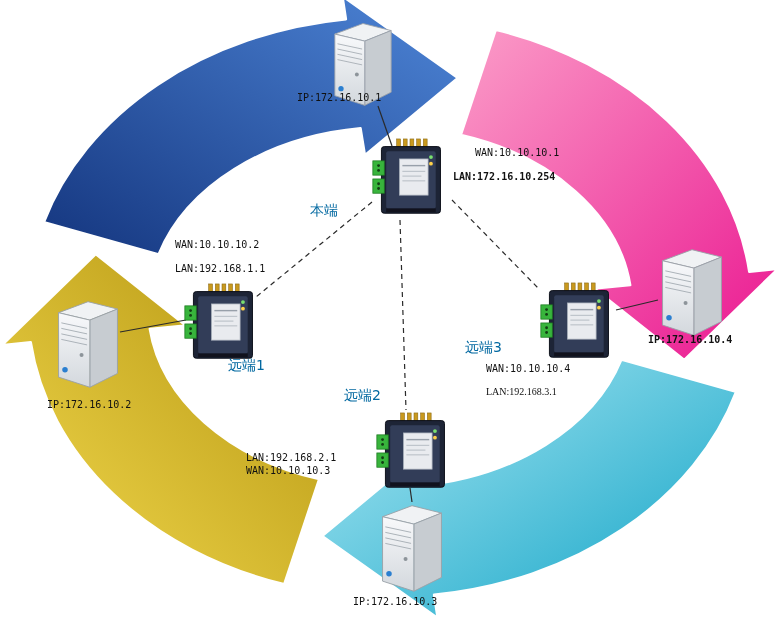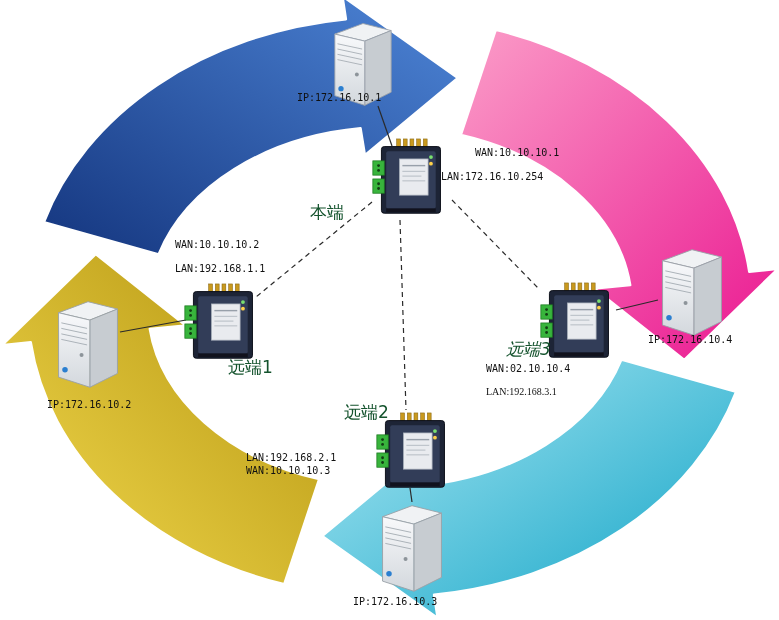--- a/index.html
+++ b/index.html
@@ -16,22 +16,22 @@
     position:absolute;
     font-family:"DejaVu Sans Mono","Liberation Mono",monospace;
     font-size:10px;
     color:#111111;
     white-space:nowrap;
     line-height:1.1;
   }
   .node-name{
     position:absolute;
     font-family:"DejaVu Sans","Liberation Sans",sans-serif;
-    font-size:17px;
-    color:#14532d;
+    font-size:14px;
+    color:#0369a1;
     white-space:nowrap;
     line-height:1.1;
   }
 </style>
 </head>
 <body>
 
 <div class="stage">
 
   <svg width="779" height="620" viewBox="0 0 779 620">
@@ -125,31 +125,31 @@
     <use href="#sym-router" x="182" y="283" width="80" height="80"></use>
     <use href="#sym-pc" x="50" y="298" width="76" height="92"></use>
     <use href="#sym-router" x="374" y="412" width="80" height="80"></use>
     <use href="#sym-pc" x="374" y="502" width="76" height="92"></use>
     <use href="#sym-router" x="538" y="282" width="80" height="80"></use>
     <use href="#sym-pc" x="654" y="246" width="76" height="92"></use>
   </svg>
 
   <div class="lbl" style="left:297px;top:92px;">IP:172.16.10.1</div>
   <div class="lbl" style="left:455px;top:147px;margin-left:20px;">WAN:10.10.10.1</div>
-  <div class="lbl" style="left:441px;top:171px;">LAN:172.16.10.254</div>
+  <div class="lbl" style="left:453px;top:171px;font-weight:bold;">LAN:172.16.10.254</div>
   <div class="node-name" style="left:310px;top:203px;">本端</div>
 
   <div class="lbl" style="left:175px;top:239px;">WAN:10.10.10.2</div>
   <div class="lbl" style="left:175px;top:263px;text-align:center;">LAN:192.168.1.1</div>
   <div class="node-name" style="left:228px;top:358px;">远端1</div>
   <div class="lbl" style="left:47px;top:399px;">IP:172.16.10.2</div>
 
-  <div class="node-name" style="left:344px;top:403px;">远端2</div>
+  <div class="node-name" style="left:344px;top:388px;">远端2</div>
   <div class="lbl" style="left:246px;top:428px;margin-top:37px;">WAN:10.10.10.3</div>
   <div class="lbl" style="left:246px;top:452px;">LAN:192.168.2.1</div>
   <div class="lbl" style="left:353px;top:596px;">IP:172.16.10.3</div>
 
-  <div class="node-name" style="left:506px;top:340px;font-style:italic;">远端3</div>
-  <div class="lbl" style="left:486px;top:363px;">WAN:02.10.10.4</div>
+  <div class="node-name" style="left:465px;top:340px;">远端3</div>
+  <div class="lbl" style="left:486px;top:363px;">WAN:10.10.10.4</div>
   <div class="lbl" style="left:486px;top:386px;font-family:Liberation Serif, serif;">LAN:192.168.3.1</div>
-  <div class="lbl" style="left:648px;top:334px;">IP:172.16.10.4</div>
+  <div class="lbl" style="left:648px;top:334px;font-weight:bold;">IP:172.16.10.4</div>
 
 </div>
 
 </body></html>

